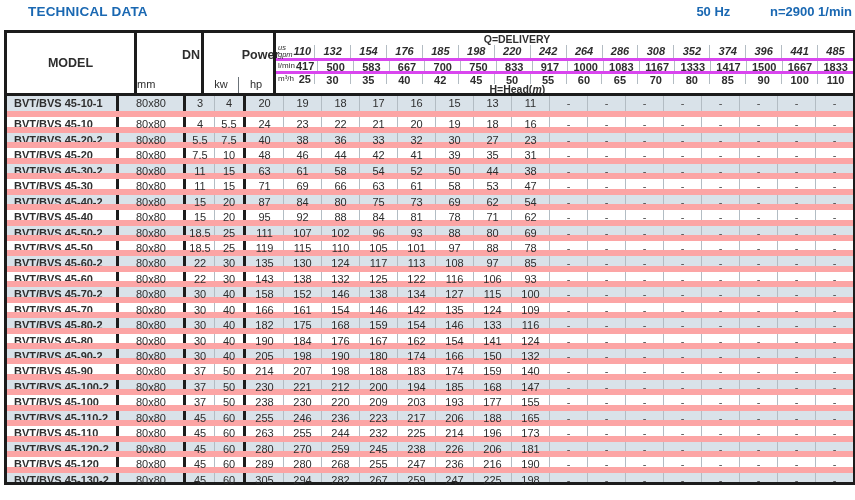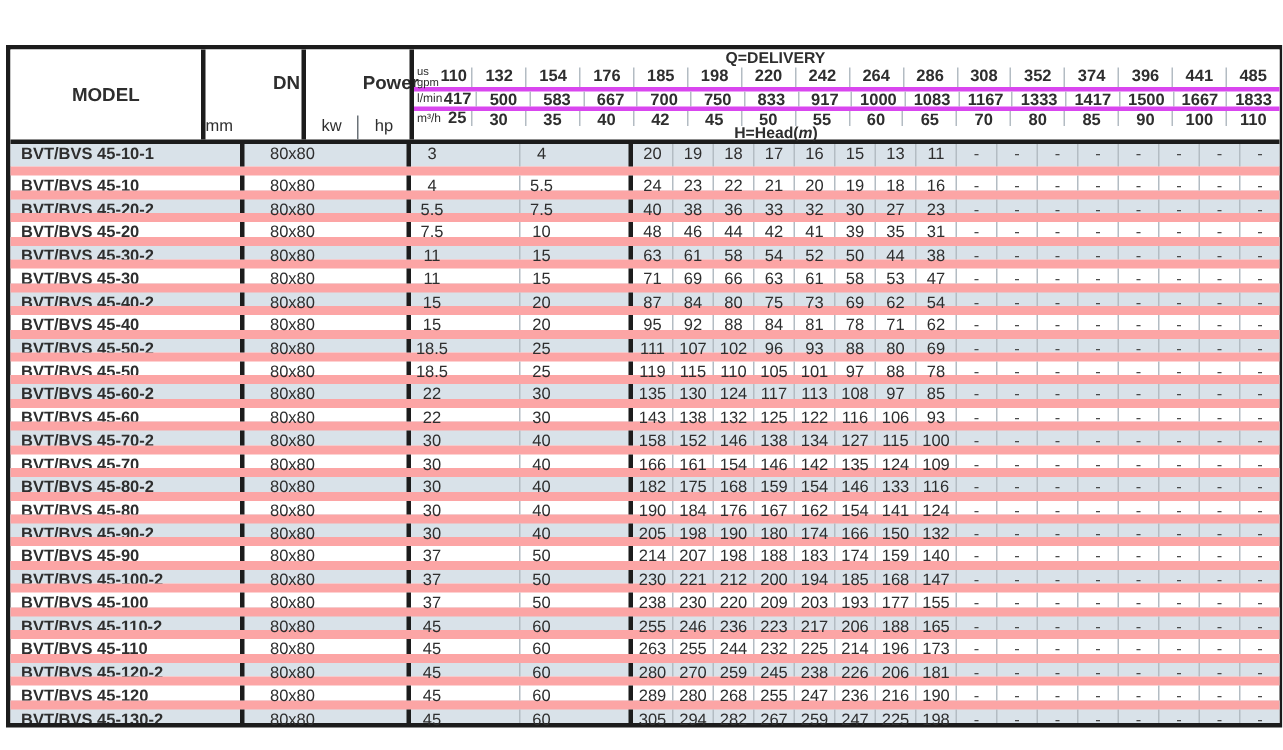--- a/index.html
+++ b/index.html
@@ -29,50 +29,57 @@
   .hunit { height:16px; line-height:14px; text-align:left; font-size:11px; }
   .punits { height:16px; display:flex; }
   .punits div { flex:1; text-align:center; font-size:11px; line-height:14px; }
   .punits div + div { border-left:1px solid #6b7278; }
 
   .c-del { flex:1; border-left:3px solid #1c1c1c; display:flex; flex-direction:column; }
   .qtitle { height:12px; line-height:12px; font-weight:bold; font-size:10.5px;
     width:fit-content; margin-left:36%; }
   .del-line { display:flex; height:14px; }
   .del-line + .del-line { border-top:3px solid #d946ef; height:13px; }
-  #del-line-0 { position:relative; }
+  #del-line-0 { position:relative;font-style:italic; }
   .del-v { flex:1; text-align:center; font-weight:bold; font-size:11px; line-height:13px; }
   .del-line + .del-line .del-v { line-height:12px; }
   .del-v + .del-v { border-left:1px solid #b3bcc3; }
   .del-v.first { display:flex; align-items:center; justify-content:flex-end; padding-right:3px; }
   .unit-label { font-weight:normal; font-size:8px; color:#2e2e2e; margin-right:1px; flex:1; text-align:left; padding-left:2px; }
   .unit-label .lt, .unit-label .lb { display:block; font-size:7.5px; line-height:6.5px; text-align:left; }
   .headline { height:11px; line-height:11px; font-weight:bold; font-size:10.5px;
     width:fit-content; margin-left:37%; }
   .headline i { font-style:italic; }
 
   
-  .brow { display:flex; height:15.45px; line-height:15.3px; font-size:11px;gap:44px; }
+  .brow { display:flex; height:15.45px; line-height:15.3px; font-size:11px; }
   .brow + .brow { border-top:6px solid #fca5a5; line-height:14.3px; }
   .brow.alt { background:#d9e2e9; }
   .b-model { width:109px; font-weight:bold; font-size:11px; padding-left:7px;
     white-space:nowrap; overflow:hidden; }
   .b-dn { width:67px; border-left:3px solid #1c1c1c; text-align:center; }
   .b-kw { width:31px; border-left:3px solid #1c1c1c; text-align:center; }
   .b-hp { width:29px; border-left:1px solid #b3bcc3; text-align:center; }
   .b-del { flex:1; border-left:3px solid #1c1c1c; display:flex; }
   .b-h { flex:1; text-align:center; }
   .b-h + .b-h { border-left:1px solid #b3bcc3; }
   .b-h.dash { color:#4a4a4a; }
 </style>
 </head>
 <body>
 
 <div class="page">
 
+  <div class="titlebar">
+    <span class="title">TECHNICAL DATA</span>
+    <span class="freq">
+      <span>50 Hz</span>
+      <span>n=2900 1/min</span>
+    </span>
+  </div>
 
   <div class="dtable">
 
     <div class="hrow">
       <div class="c-model">MODEL</div>
 
       <div class="c-dn">
         <div class="hmain">DN</div>
         <div class="hunit">mm</div>
       </div>

